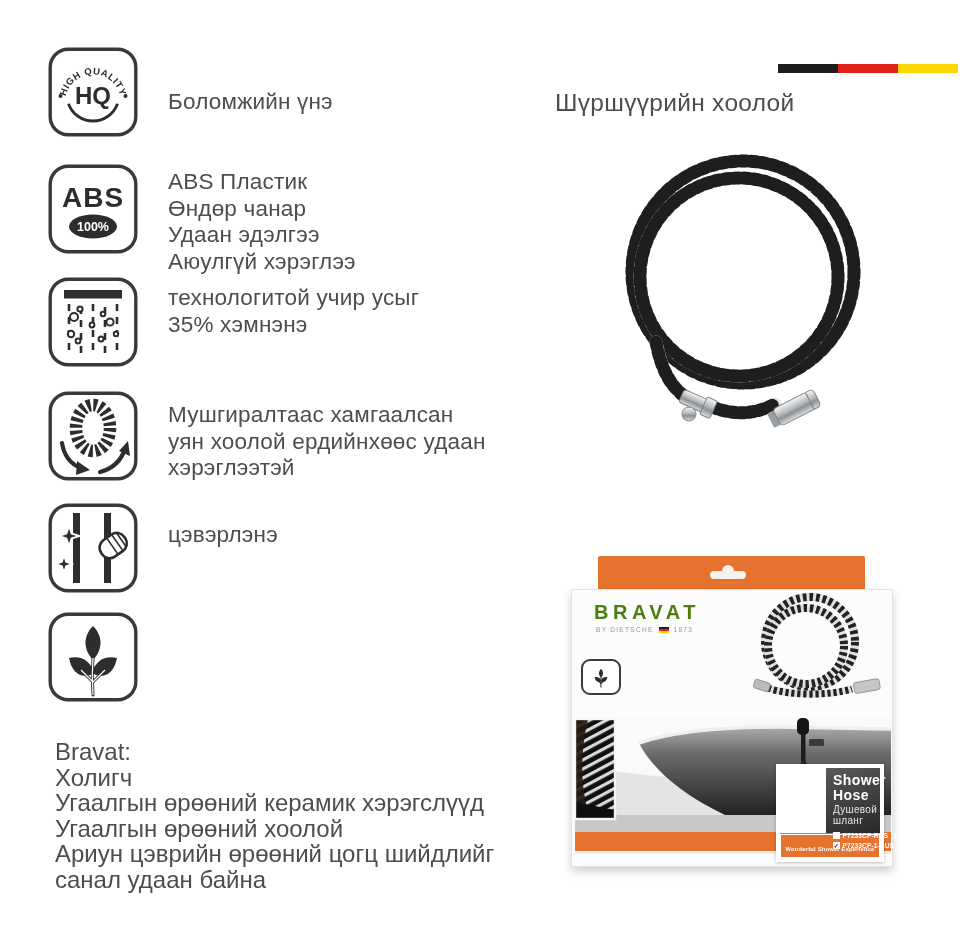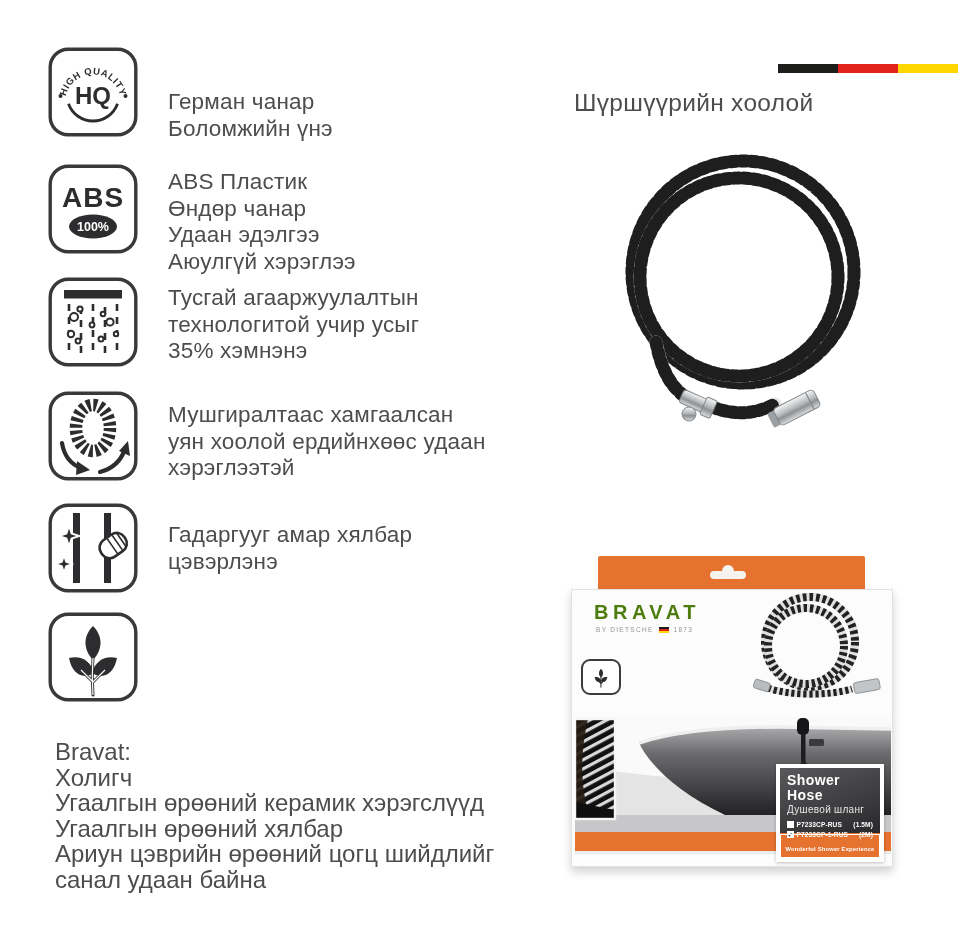--- a/index.html
+++ b/index.html
@@ -12,21 +12,21 @@
   svg text{font-family:"Liberation Sans",sans-serif;}
   .ftext{position:absolute;left:168px;font-size:22.5px;line-height:26.5px;letter-spacing:.2px;}
   .ftext span{display:block;white-space:nowrap;}
 
   .footer{position:absolute;left:55px;top:739px;font-size:24px;line-height:25.6px;}
   .footer span{display:block;white-space:nowrap;}
 
   
   .flagbar{position:absolute;left:778px;top:64px;width:180px;height:9px;display:flex;}
   .flagbar i{flex:1;display:block;}
-  .title{position:absolute;left:574px;top:89px;font-size:24.5px;letter-spacing:.3px;white-space:nowrap;}
+  .title{position:absolute;left:555px;top:89px;font-size:24.5px;letter-spacing:.3px;white-space:nowrap;}
 
   
   .hose-main{position:absolute;left:612px;top:146px;width:260px;height:292px;}
 
   
   .pkg-card{position:absolute;left:598px;top:556px;width:267px;height:130px;background:#e6722f;border-radius:2px;}
   .pkg-slot{position:absolute;left:710px;top:571px;width:36px;height:8px;background:#f6f2ee;border-radius:4px;}
   .pkg-slot-bump{position:absolute;left:722px;top:565px;width:12px;height:10px;background:#f6f2ee;border-radius:6px 6px 0 0;}
   .pkg-front{position:absolute;left:571px;top:589px;width:322px;height:278px;background:#fcfcfc;
              border:1px solid #e2e2e2;box-shadow:0 5px 9px rgba(0,0,0,.18);box-sizing:border-box;}
@@ -35,21 +35,21 @@
   .brand-sub{display:flex;align-items:center;gap:5px;margin-top:2px;margin-left:2px;}
   .brand-sub span{font-size:6.5px;letter-spacing:1.3px;color:#96969a;white-space:nowrap;}
   .miniflag{width:10px;height:6px;display:flex;flex-direction:column;}
   .miniflag i{flex:1;}
   .eco-chip{position:absolute;left:9px;top:69px;width:40px;height:36px;border:2.2px solid #3c3c3e;border-radius:9px;
             display:flex;align-items:center;justify-content:center;box-sizing:border-box;background:#fff;}
   .hose-sm{position:absolute;left:160px;top:2px;width:155px;height:118px;}
   .photo{position:absolute;left:3px;top:127px;width:316px;height:137px;overflow:hidden;background:#e2e2e3;}
   .panel{position:absolute;left:204px;top:174px;width:108px;height:98px;background:#fff;box-sizing:border-box;
          padding:4px;box-shadow:0 1px 3px rgba(0,0,0,.25);}
-  .panel-dark{height:65px;background:linear-gradient(160deg,#59595b,#29292b);padding:5px 7px;box-sizing:border-box;}
+  .panel-dark{height:65px;background:linear-gradient(160deg,#59595b,#29292b);padding:5px 7px;box-sizing:border-box;margin-left:46px;}
   .p-title{font-size:14px;line-height:14.5px;font-weight:bold;color:#fff;letter-spacing:.4px;}
   .p-sub{font-size:10px;color:#e6e6e6;margin-top:2px;letter-spacing:.3px;}
   .opt{display:flex;align-items:center;gap:3px;margin-top:3px;}
   .opts{margin-top:6px;}
   .cb{width:6.5px;height:6.5px;background:#fff;display:inline-flex;align-items:center;justify-content:center;flex:0 0 auto;}
   .cb.checked::after{content:"✓";font-size:6px;color:#1d1d1f;font-weight:bold;line-height:1;}
   .opt b{font-size:6.6px;color:#fff;white-space:nowrap;letter-spacing:.1px;}
   .opt .sz{margin-left:auto;}
   .panel-orange{height:25px;background:#e6722f;display:flex;align-items:center;justify-content:center;}
   .tagbox{border:1px solid #fff;padding:2px 4px;}
@@ -69,21 +69,20 @@
       <text font-size="9.5" font-weight="bold" fill="#2d2d2f" letter-spacing="0.6">
         <textPath href="#hqarc" startOffset="50%" text-anchor="middle">HIGH QUALITY</textPath>
       </text>
       <path d="M 20.5 56.7 A 26 26 0 0 0 69.5 56.7" fill="none" stroke="#2d2d2f" stroke-width="2.8"></path>
       <text x="45" y="57" text-anchor="middle" font-size="24" font-weight="bold" fill="#2d2d2f">HQ</text>
       <circle cx="12.5" cy="49" r="2" fill="#2d2d2f"></circle>
       <circle cx="77.5" cy="49" r="2" fill="#2d2d2f"></circle>
     </svg>
   </div>
   <div class="ftext" style="top:89px">
-    <span>Герман чанар</span>
     <span>Боломжийн үнэ</span>
   </div>
 
   <div class="ficon" style="top:164px">
     <svg viewBox="0 0 90 90">
       <rect x="2.2" y="2.2" width="85.6" height="85.6" rx="18" fill="none" stroke="#39393b" stroke-width="3.4"></rect>
       <text x="45" y="43" text-anchor="middle" font-size="28" font-weight="bold" fill="#2d2d2f" letter-spacing="1">ABS</text>
       <ellipse cx="45" cy="62.5" rx="24" ry="12" fill="#2d2d2f"></ellipse>
       <text x="45" y="67" text-anchor="middle" font-size="12.5" font-weight="bold" fill="#ffffff">100%</text>
     </svg>
@@ -113,21 +112,20 @@
         <circle cx="30" cy="64" r="2.4"></circle>
           <circle cx="44" cy="48" r="2.4"></circle>
           <circle cx="55" cy="37" r="2.3"></circle>
         <circle cx="62" cy="45" r="3.6"></circle>
           <circle cx="53" cy="62" r="2.5"></circle>
           <circle cx="68" cy="57" r="2.2"></circle>
       </g>
     </svg>
   </div>
   <div class="ftext" style="top:285px">
-    <span>Тусгай агааржуулалтын</span>
     <span>технологитой учир усыг</span>
     <span>35% хэмнэнэ</span>
   </div>
 
   <div class="ficon" style="top:391px">
     <svg viewBox="0 0 90 90">
       <rect x="2.2" y="2.2" width="85.6" height="85.6" rx="18" fill="none" stroke="#39393b" stroke-width="3.4"></rect>
       <ellipse cx="45" cy="37" rx="17" ry="23" fill="none" stroke="#2d2d2f" stroke-width="12.5" stroke-dasharray="3.6 2.7"></ellipse>
       <path d="M 14 52 Q 17 71 33 77" fill="none" stroke="#2d2d2f" stroke-width="4.2" stroke-linecap="round"></path>
       <polygon points="29,70 42,79 28,84" fill="#2d2d2f"></polygon>
@@ -150,42 +148,41 @@
       <path transform="translate(16,61) scale(0.9)" fill="#2d2d2f" stroke="#ffffff" stroke-width="1.6" d="M 0 -9 L 2.2 -2.2 L 9 0 L 2.2 2.2 L 0 9 L -2.2 2.2 L -9 0 L -2.2 -2.2 Z"></path>
       <g transform="translate(66,42) rotate(-35)">
         <rect x="-15" y="-10" width="28" height="20" rx="9" fill="#ffffff" stroke="#2d2d2f" stroke-width="2.6"></rect>
         <line x1="-2" y1="-9" x2="-2" y2="10" stroke="#2d2d2f" stroke-width="1.6"></line>
         <line x1="4" y1="-9" x2="4" y2="10" stroke="#2d2d2f" stroke-width="1.6"></line>
         <line x1="9" y1="-8" x2="9" y2="9" stroke="#2d2d2f" stroke-width="1.6"></line>
       </g>
     </svg>
   </div>
   <div class="ftext" style="top:522px">
-    <span>Гадаргууг амар хялбар</span>
     <span>цэвэрлэнэ</span>
   </div>
 
   <div class="ficon" style="top:612px">
     <svg viewBox="0 0 90 90">
       <rect x="2.2" y="2.2" width="85.6" height="85.6" rx="18" fill="none" stroke="#39393b" stroke-width="3.4"></rect>
       <g fill="#2d2d2f">
         <path d="M 45 14 C 54 23 56 36 45 48 C 34 36 36 23 45 14 Z"></path>
         <path d="M 21 46 C 33 43 43 49 46 61 C 35 68 24 62 21 46 Z"></path>
         <path d="M 69 46 C 57 43 47 49 44 61 C 55 68 66 62 69 46 Z"></path>
       </g>
       <path d="M 45 83 C 44 70 44 58 45 46 M 45 70 L 33 58 M 45 70 L 57 58" fill="none" stroke="#2d2d2f" stroke-width="3" stroke-linecap="round"></path>
       <path d="M 45 83 C 44 70 44 58 45 46 M 45 70 L 33 58 M 45 70 L 57 58" fill="none" stroke="#ffffff" stroke-width="1.2"></path>
     </svg>
   </div>
 
   <div class="footer">
     <span>Bravat:</span>
     <span>Холигч</span>
     <span>Угаалгын өрөөний керамик хэрэгслүүд</span>
-    <span>Угаалгын өрөөний хялбар</span>
+    <span>Угаалгын өрөөний хоолой</span>
     <span>Ариун цэврийн өрөөний цогц шийдлийг</span>
     <span>санал удаан байна</span>
   </div>
 
   <div class="flagbar">
     <i style="background:#1d1d1b"></i>
     <i style="background:#e2231b"></i>
     <i style="background:#ffd600"></i>
   </div>
 

